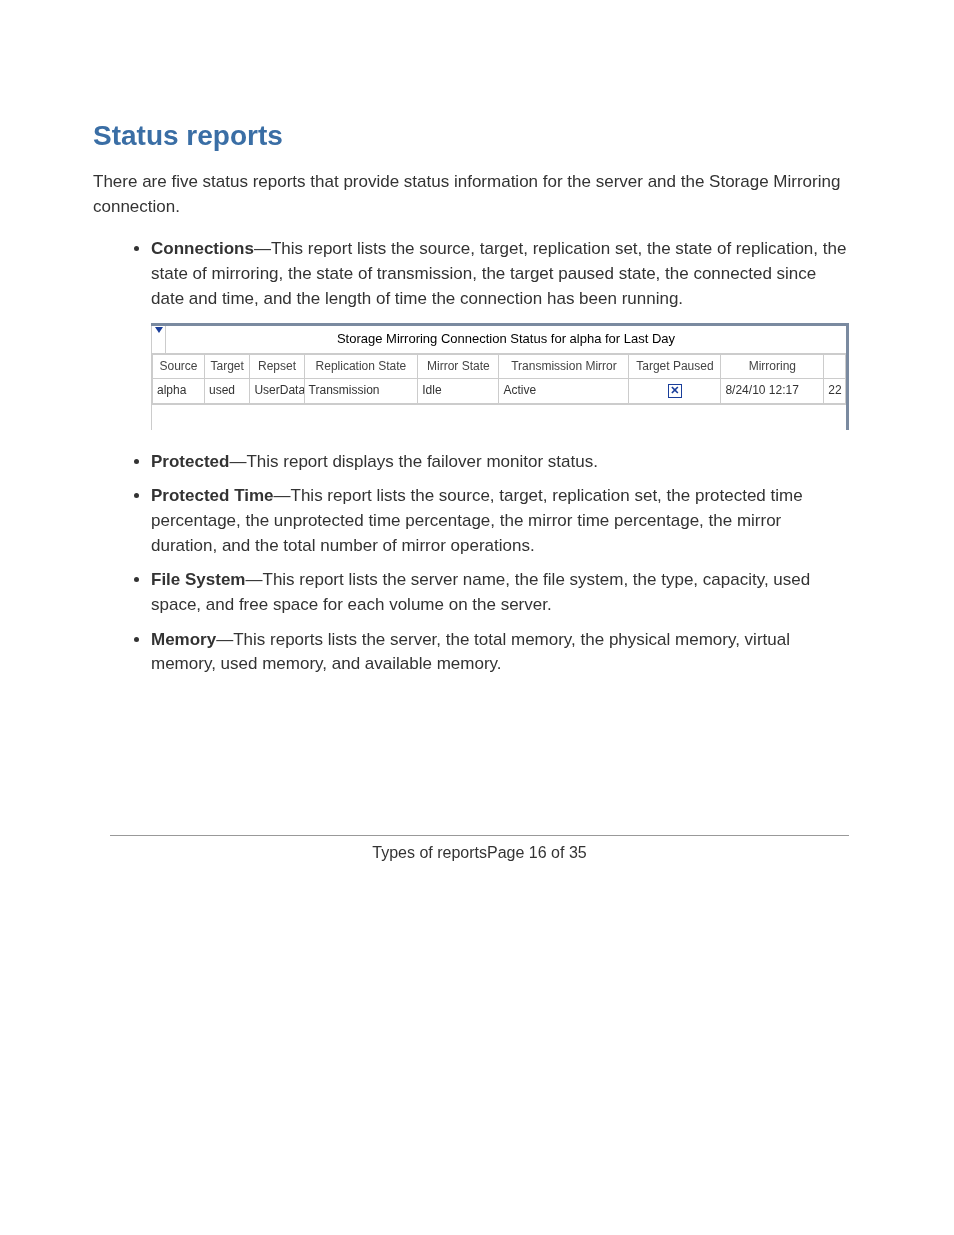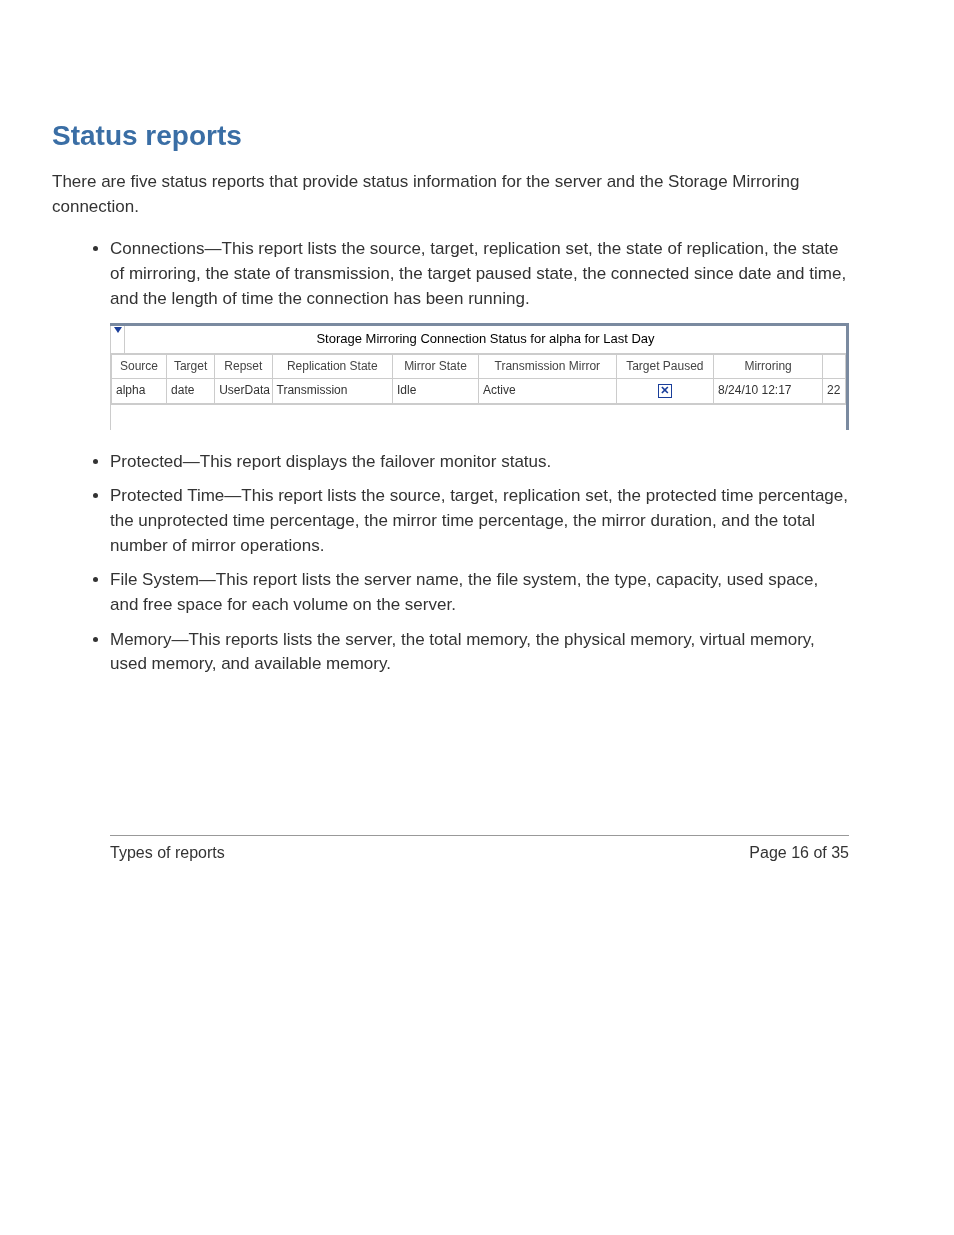--- a/index.html
+++ b/index.html
@@ -9,21 +9,21 @@
     width: 954px;
     height: 1235px;
     font-family: Arial, Helvetica, sans-serif;
     color: #333;
     background: #fff;
   }
   .page {
     position: relative;
     width: 954px;
     height: 900px;
-    padding: 120px 105px 0 52px;
+    padding: 120px 105px 0 93px;
   }
   h1.title {
     color: #3a6ea5;
     font-size: 28px;
     font-weight: bold;
     margin: 0 0 18px 0;
   }
   p.intro {
     font-size: 17px;
     line-height: 1.45;
@@ -35,21 +35,21 @@
     padding-left: 58px;
     margin: 0;
   }
   ul.bullets > li {
     font-size: 17px;
     line-height: 1.45;
     margin-bottom: 10px;
     color: #333;
   }
   ul.bullets > li .term {
-    font-weight: normal;
+    font-weight: bold;
   }
   
   .table-wrap {
     margin: 12px 0 20px 0;
     border-top: 3px solid #7a8aa0;
     border-right: 3px solid #7a8aa0;
   }
   .table-inner {
     border-left: 1px solid #ccc;
   }
@@ -127,21 +127,21 @@
     left: 110px;
     right: 105px;
     bottom: 38px;
   }
   .footer-rule {
     border-top: 1px solid #999;
     margin-bottom: 8px;
   }
   .footer-row {
     display: flex;
-    justify-content: space-between;
+    justify-content: center;
     font-size: 16px;
     color: #333;
   }
 </style>
 </head>
 <body>
 
 <div class="page">
   <h1 class="title">Status reports</h1>
   <p class="intro">There are five status reports that provide status information for the server and the Storage Mirroring connection.</p>
@@ -181,21 +181,21 @@
                 <th>Mirror State</th>
                 <th>Transmission Mirror</th>
                 <th>Target Paused</th>
                 <th>Mirroring</th>
                 <th></th>
               </tr>
             </thead>
             <tbody>
               <tr>
                 <td>alpha</td>
-                <td>date</td>
+                <td>used</td>
                 <td>UserData</td>
                 <td>Transmission</td>
                 <td>Idle</td>
                 <td>Active</td>
                 <td class="paused-cell">
                   <span class="x-icon">✕</span>
                 </td>
                 <td>8/24/10 12:17</td>
                 <td>22</td>
               </tr>

